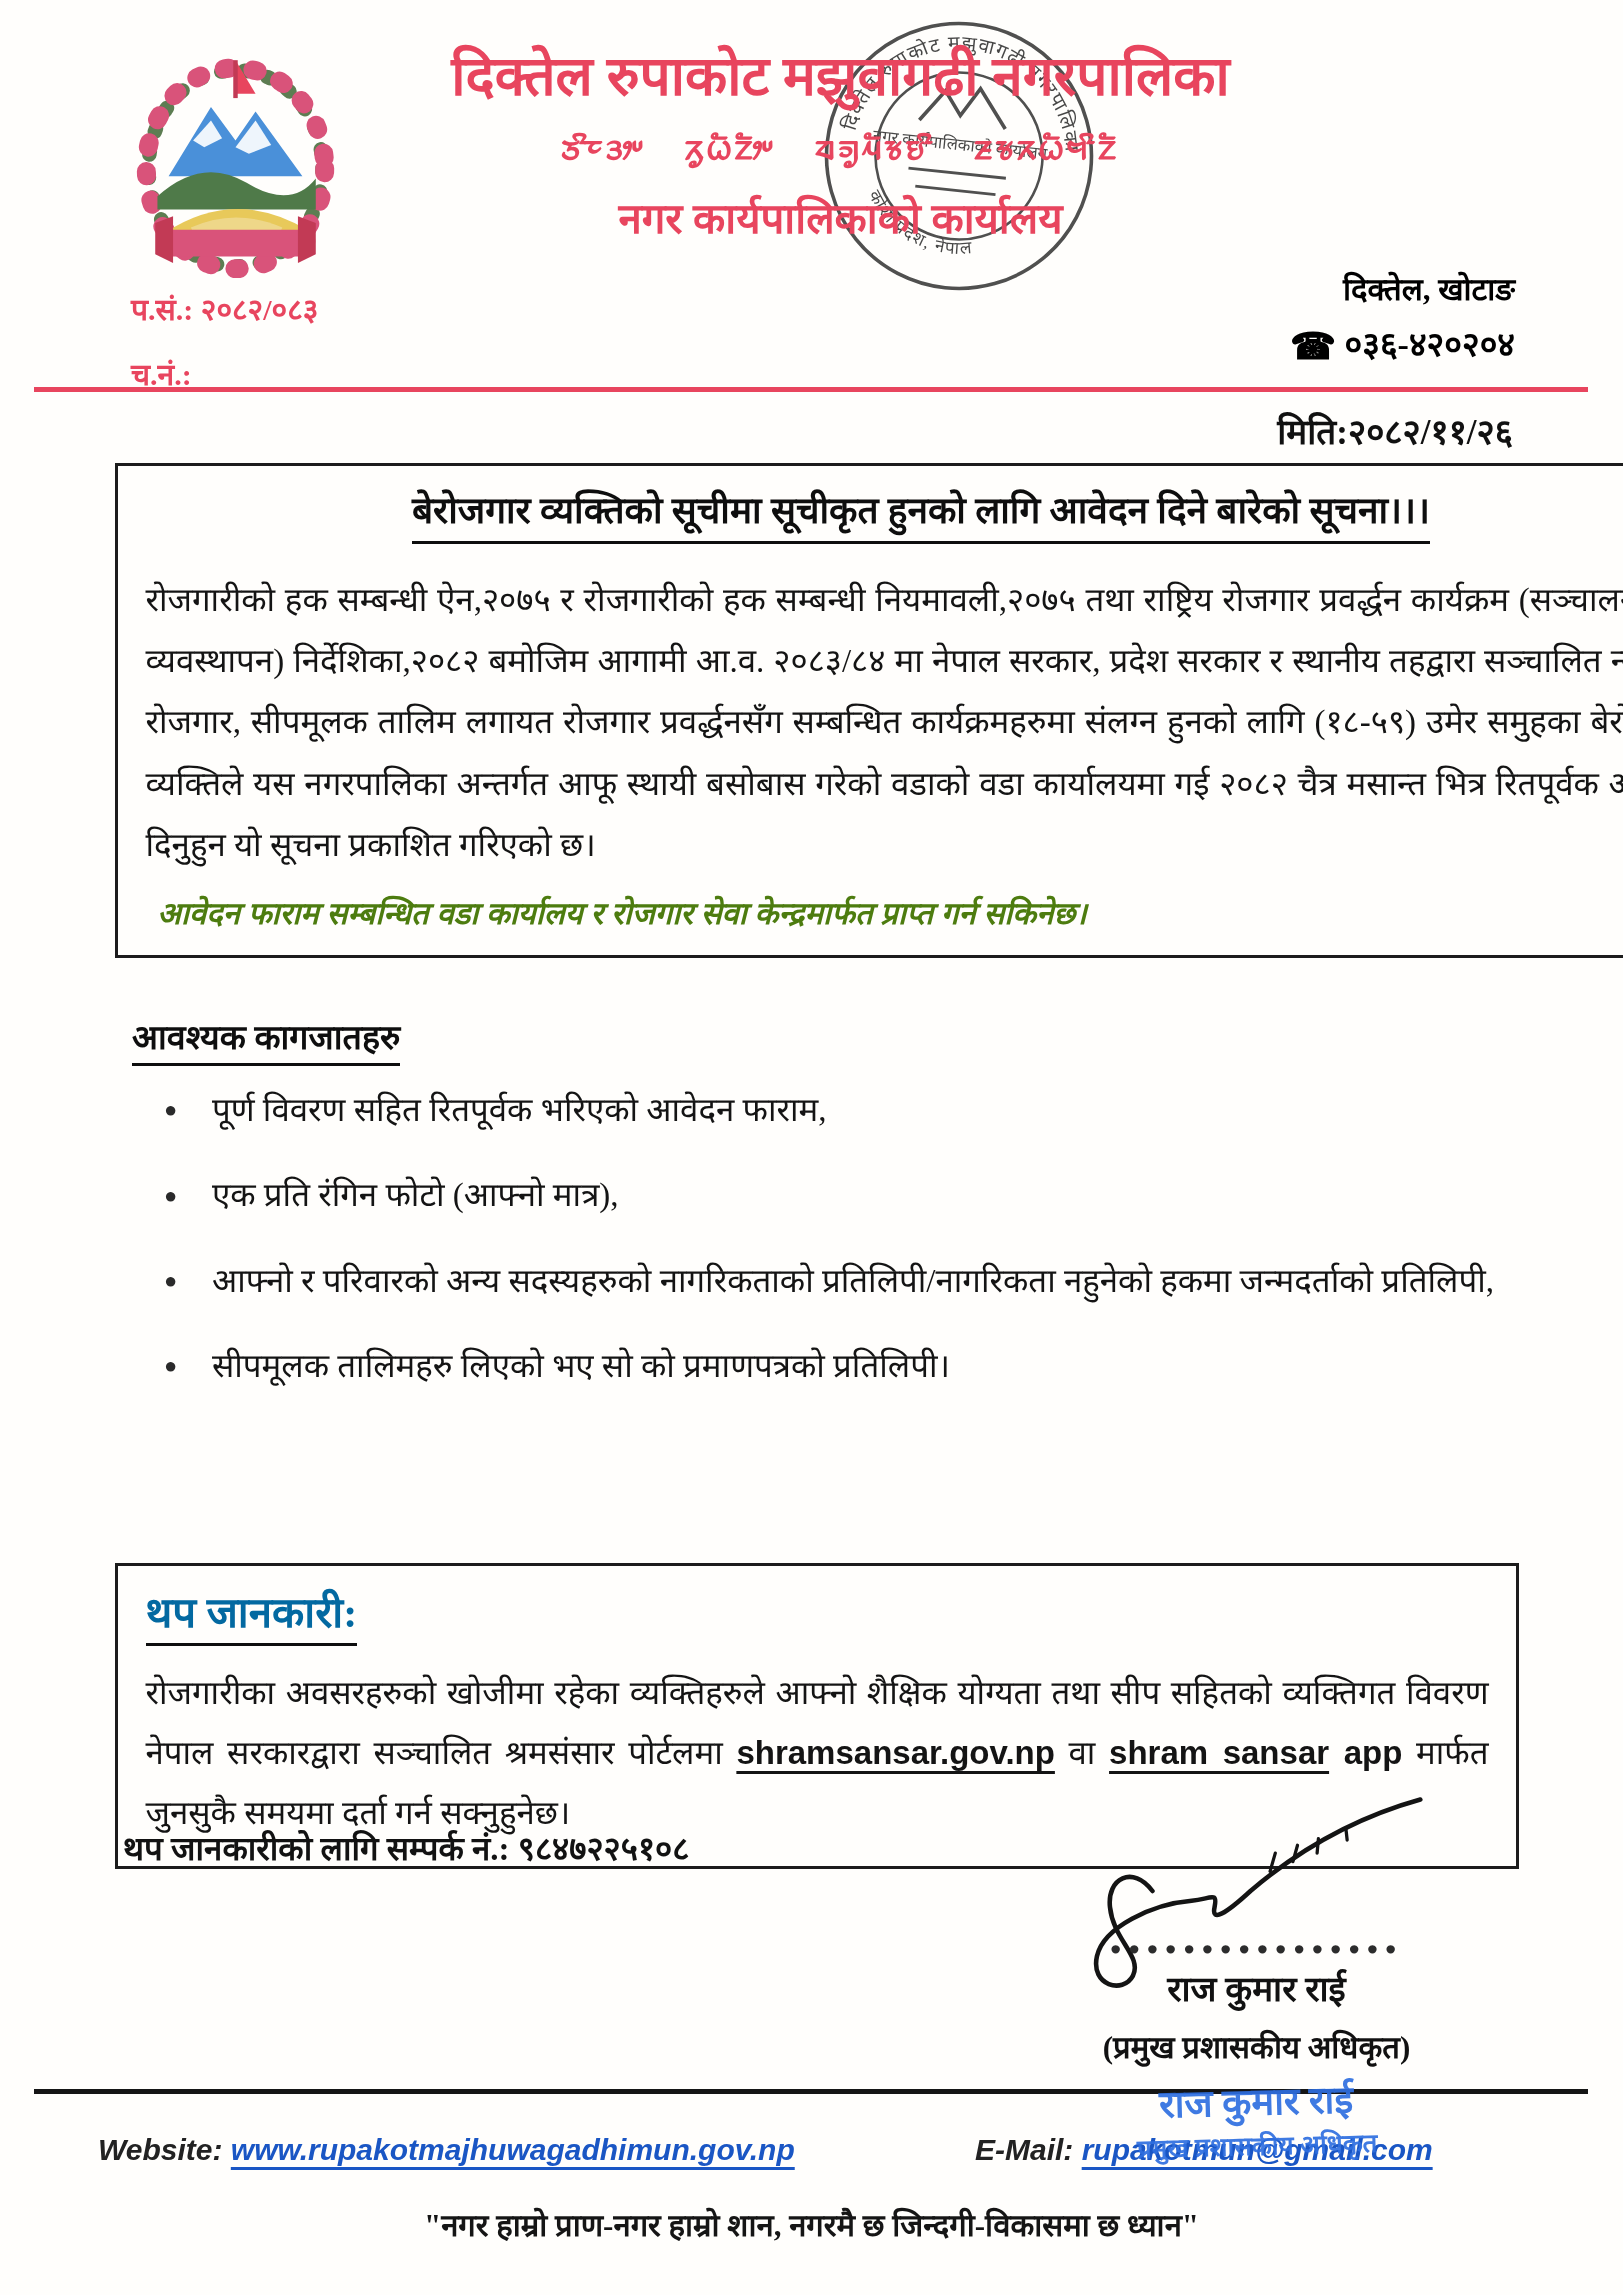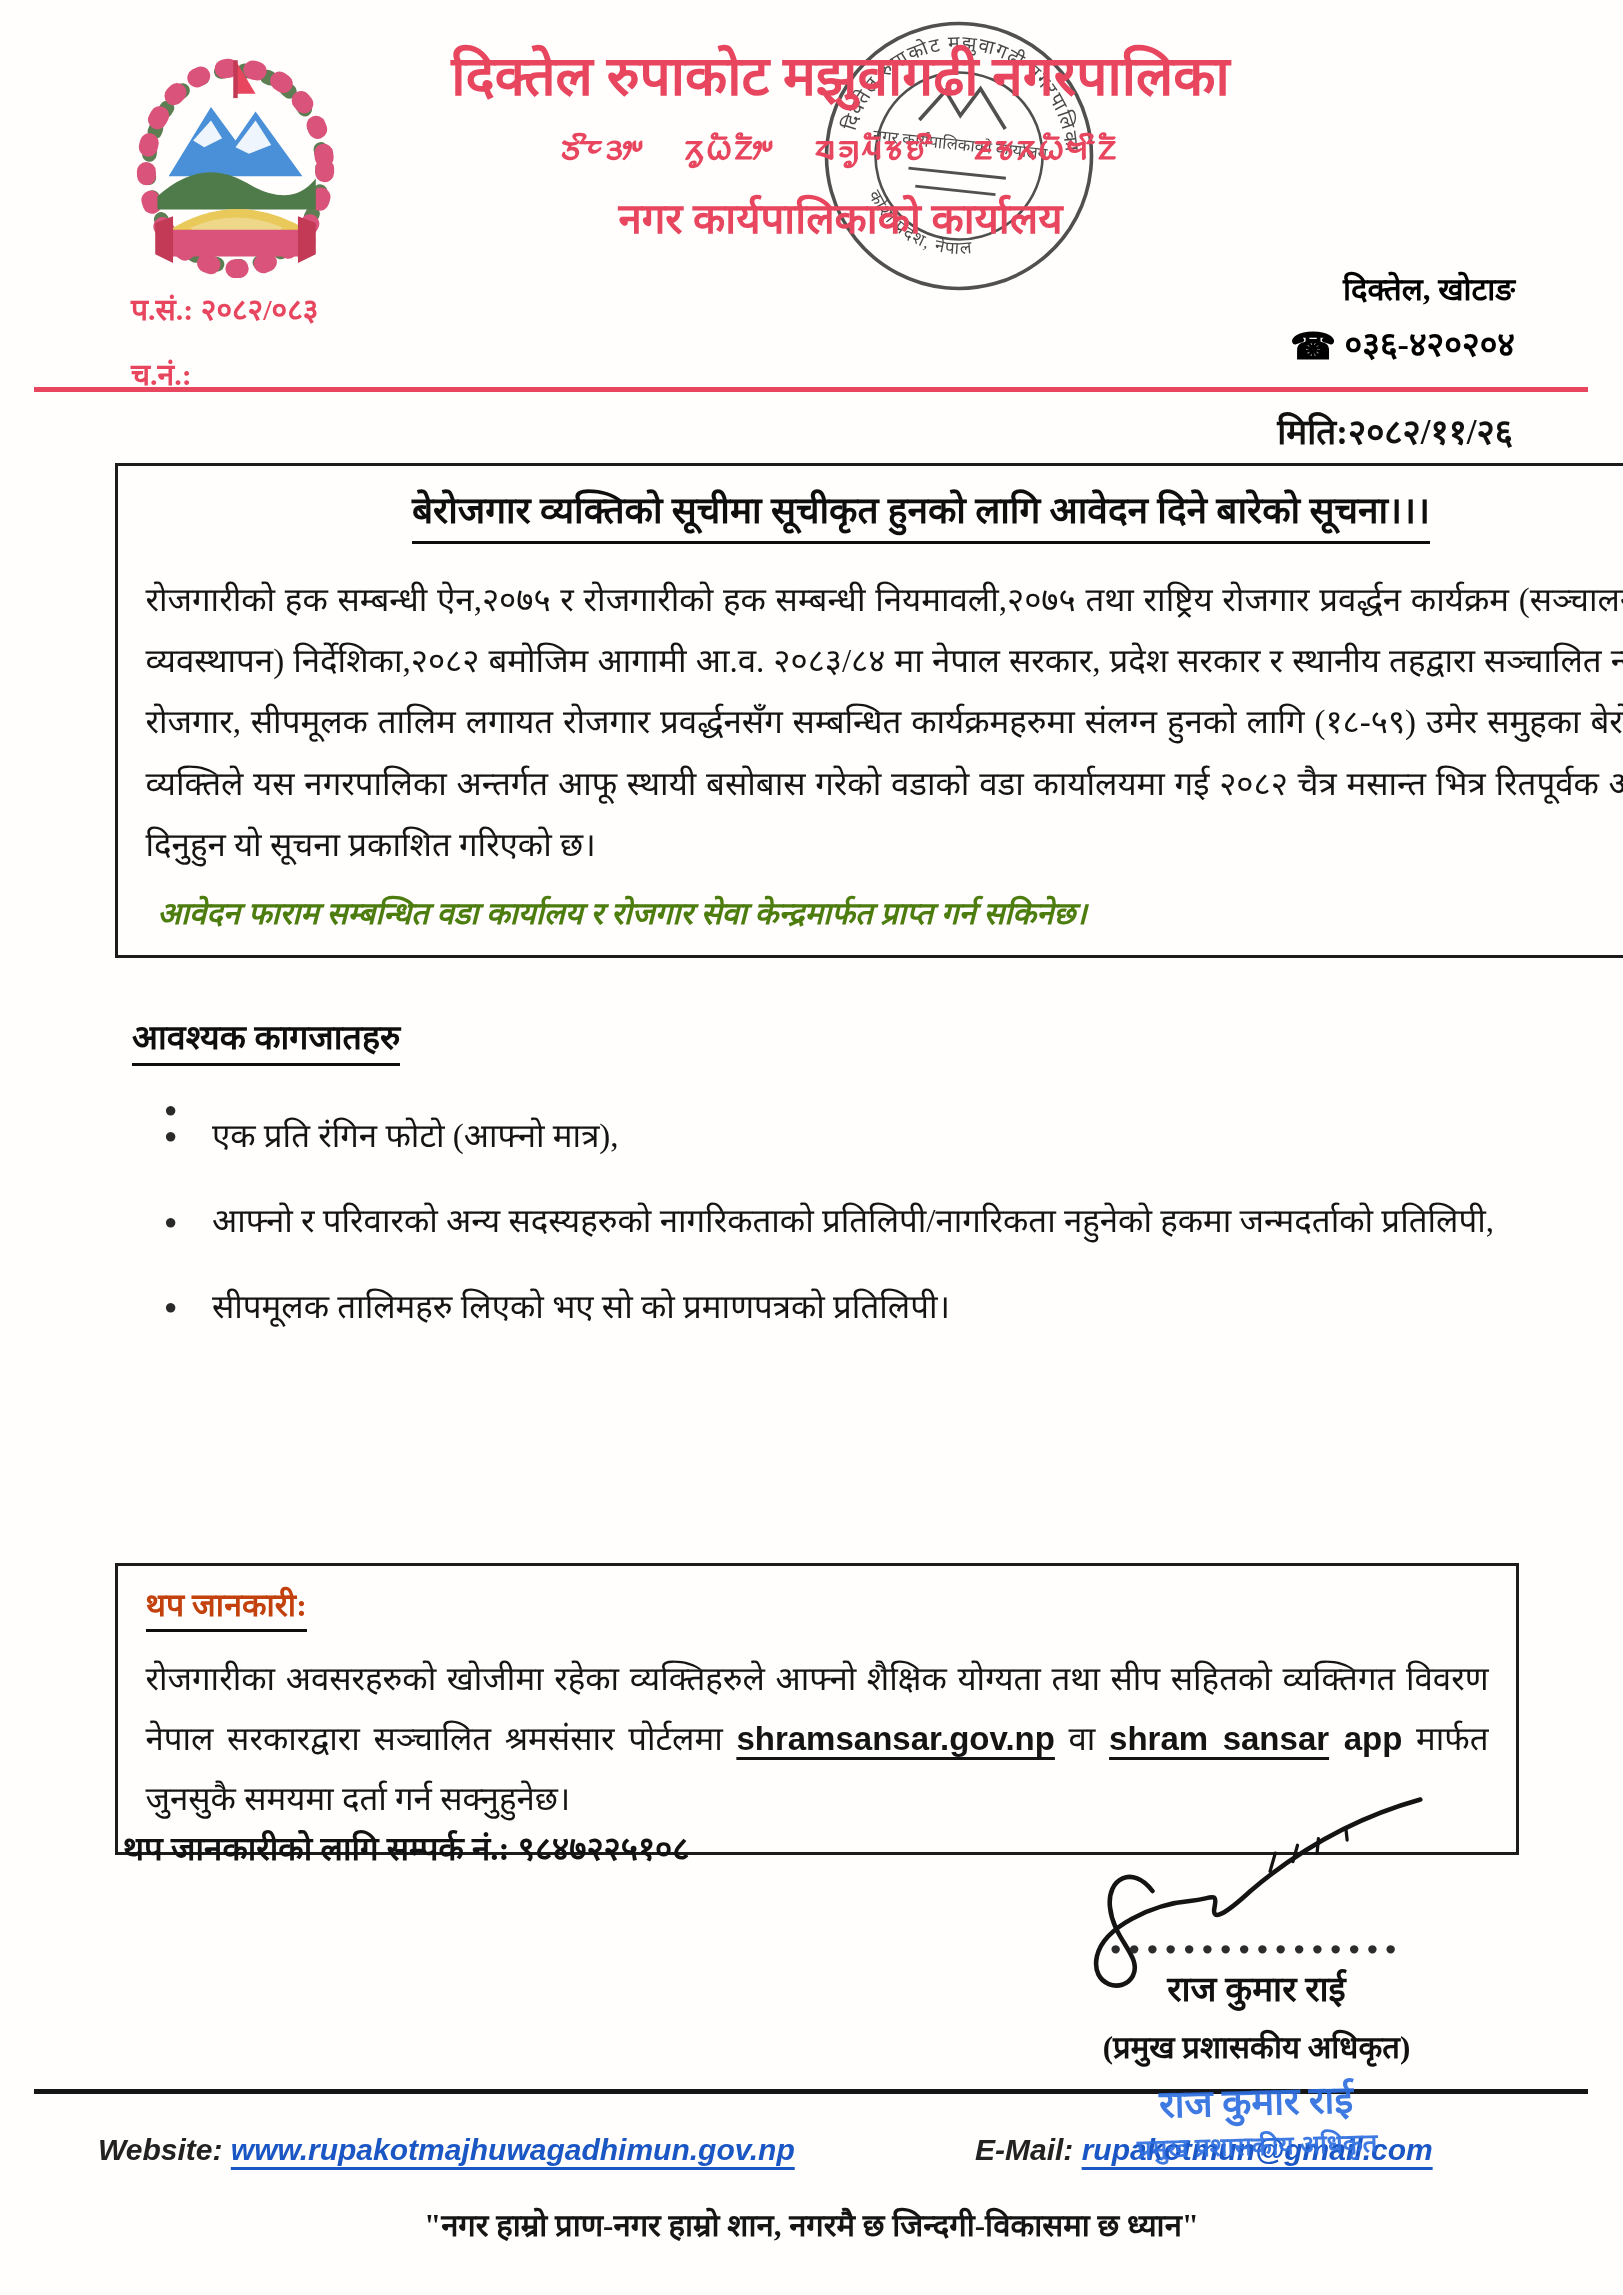--- a/index.html
+++ b/index.html
@@ -63,21 +63,21 @@
     padding-left:84px; text-indent:-84px;
   }
   .ps-label { padding-right:14.4px; }
 
   
   .info-box {
     position:absolute; left:115px; top:1563px; width:1404px;
     border:3.3px solid #1c1c1c; padding:15.7px 27.5px 23.6px 27.5px;
   }
   .info-heading {
-    display:inline-block; font-size:32px; font-weight:700; color:#c2410c;
+    display:inline-block; font-size:42px; font-weight:700; color:#0369a1;
     border-bottom:3.3px solid #0e0e0e; padding-bottom:3.9px;
   }
   .info-text { margin-top:17px; font-size:33px; line-height:1.82; text-align:justify; color:#141414; }
   .latin-link { font-family:"Liberation Sans", sans-serif; font-weight:700; text-decoration:underline; text-underline-offset:6.5px; text-decoration-thickness:2.6px; color:#141414; }
   .latin-bold { font-family:"Liberation Sans", sans-serif; font-weight:700; color:#141414; }
 
   .contact-line { position:absolute; left:123px; top:1825px; font-size:33px; font-weight:700; color:#121212; }
 
   
   .sig-block { position:absolute; right:157px; top:1793px; width:419px; text-align:center; }
@@ -169,20 +169,21 @@
       <span class="notice-title">बेरोजगार व्यक्तिको सूचीमा सूचीकृत हुनको लागि आवेदन दिने बारेको सूचना।।।</span>
     </div>
     <div class="notice-body">रोजगारीको हक सम्बन्धी ऐन,२०७५ र रोजगारीको हक सम्बन्धी नियमावली,२०७५ तथा राष्ट्रिय रोजगार प्रवर्द्धन कार्यक्रम (सञ्चालन तथा व्यवस्थापन) निर्देशिका,२०८२ बमोजिम आगामी आ.व. २०८३/८४ मा नेपाल सरकार, प्रदेश सरकार र स्थानीय तहद्वारा सञ्चालित न्यूनतम रोजगार, सीपमूलक तालिम लगायत रोजगार प्रवर्द्धनसँग सम्बन्धित कार्यक्रमहरुमा संलग्न हुनको लागि (१८-५९) उमेर समुहका बेरोजगार व्यक्तिले यस नगरपालिका अन्तर्गत आफू स्थायी बसोबास गरेको वडाको वडा कार्यालयमा गई २०८२ चैत्र मसान्त भित्र रितपूर्वक आवेदन दिनुहुन यो सूचना प्रकाशित गरिएको छ।</div>
     <div class="notice-note">आवेदन फाराम सम्बन्धित वडा कार्यालय र रोजगार सेवा केन्द्रमार्फत प्राप्त गर्न सकिनेछ।</div>
   </div>
 
   <div class="docs-heading">आवश्यक कागजातहरु</div>
   <ul class="docs-list">
     <li>
       <span class="bullet">●</span>
+      <span>पूर्ण विवरण सहित रितपूर्वक भरिएको आवेदन फाराम,</span>
     </li>
     <li>
       <span class="bullet">●</span>
       <span>एक प्रति रंगिन फोटो (आफ्नो मात्र),</span>
     </li>
     <li>
       <span class="bullet">●</span>
       <span>आफ्नो र परिवारको अन्य सदस्यहरुको नागरिकताको प्रतिलिपी/नागरिकता नहुनेको हकमा जन्मदर्ताको प्रतिलिपी,</span>
     </li>
     <li>

